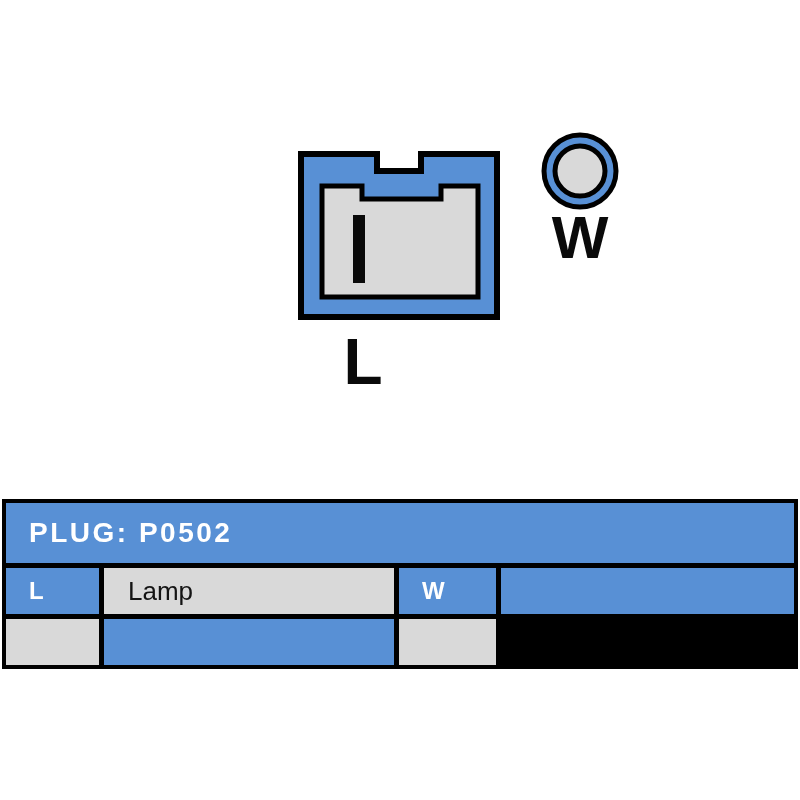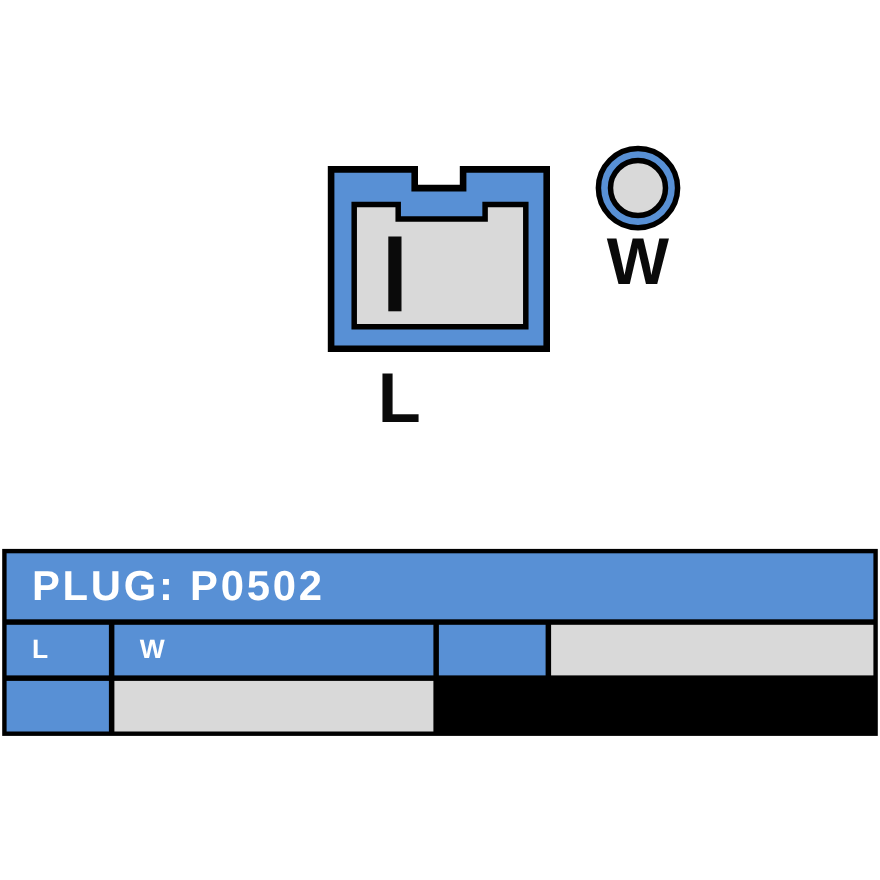--- a/index.html
+++ b/index.html
@@ -62,21 +62,21 @@
     align-items: center;
     box-sizing: border-box;
     overflow: hidden;
     white-space: nowrap;
   }
   .table-header {
     grid-column: 1 / -1;
     background: #5890D5;
     color: #ffffff;
     font-weight: bold;
-    font-size: 38px;
+    font-size: 28px;
     letter-spacing: 2.5px;
     padding-left: 23px;
   }
   .cell-key {
     background: #5890D5;
     color: #ffffff;
     font-weight: bold;
     font-size: 24px;
     padding-left: 23px;
   }
@@ -104,19 +104,20 @@
 </svg>
 
 <div id="connector-label" class="diagram-label">L</div>
 
 <div id="terminal-label" class="diagram-label">W</div>
 
 <div id="plug-table">
   <div class="cell table-header">PLUG: P0502</div>
 
   <div class="cell cell-key">L</div>
+  <div class="cell cell-value">Lamp</div>
   <div class="cell cell-key">W</div>
 
   <div class="cell cell-key"></div>
   <div class="cell cell-value"></div>
   <div class="cell cell-key"></div>
   <div class="cell cell-value"></div>
 </div>
 
 </body></html>

